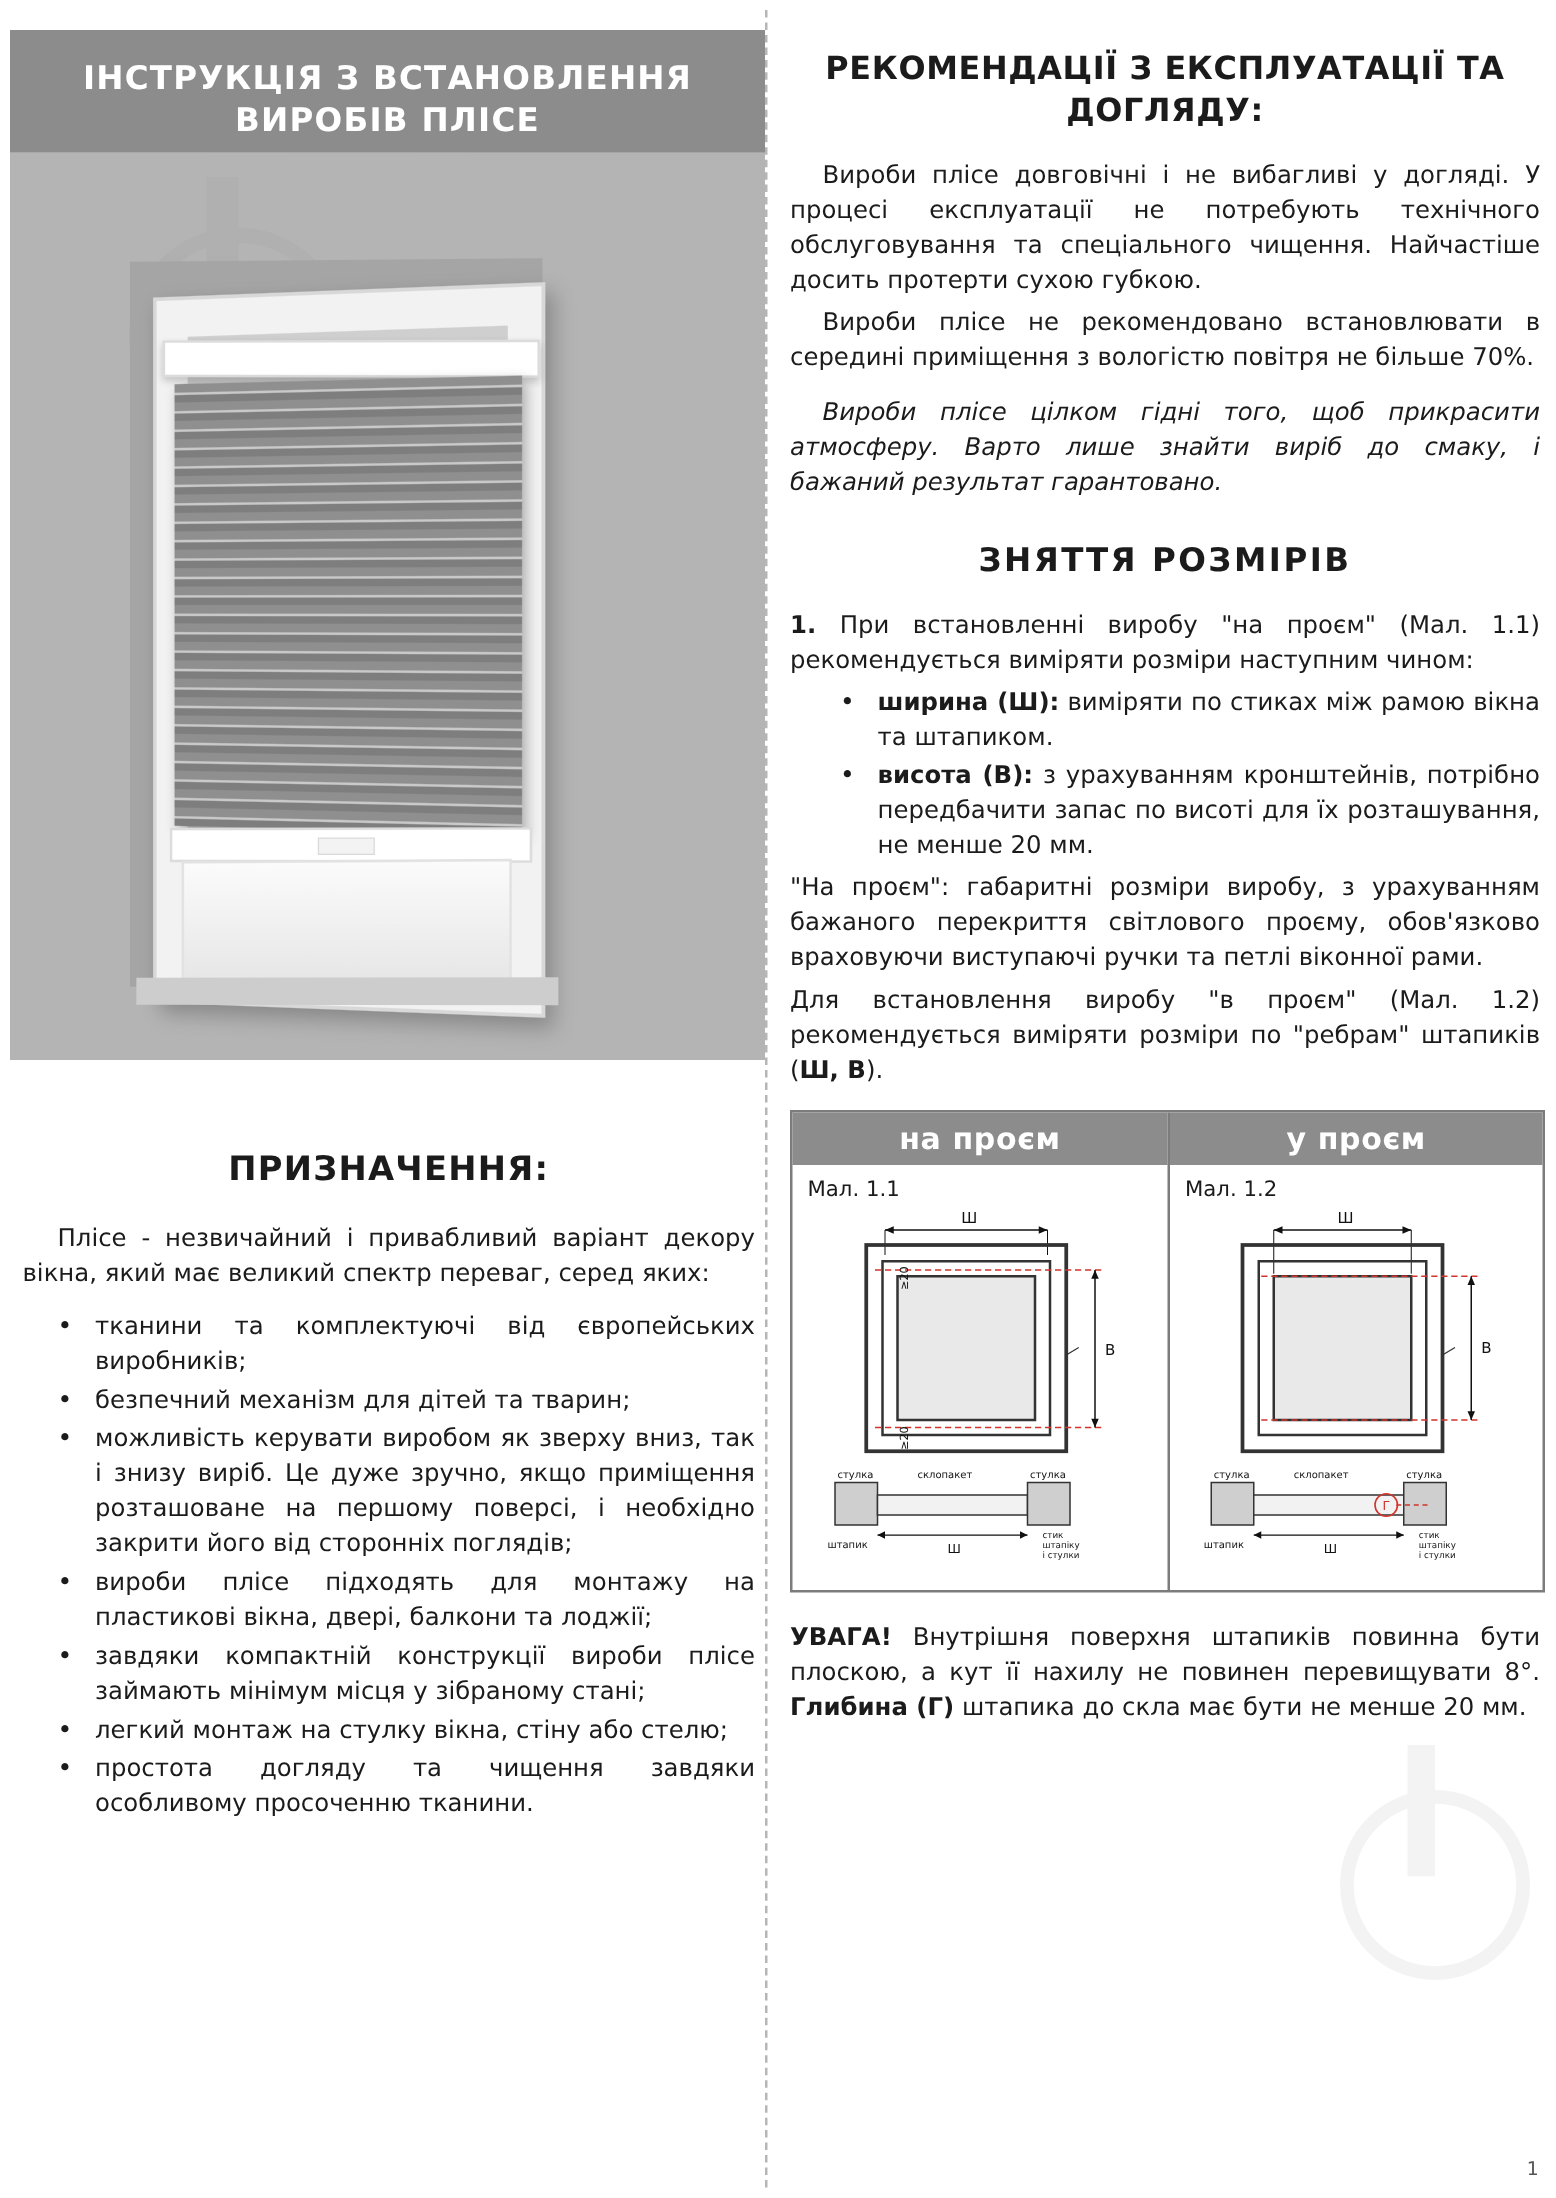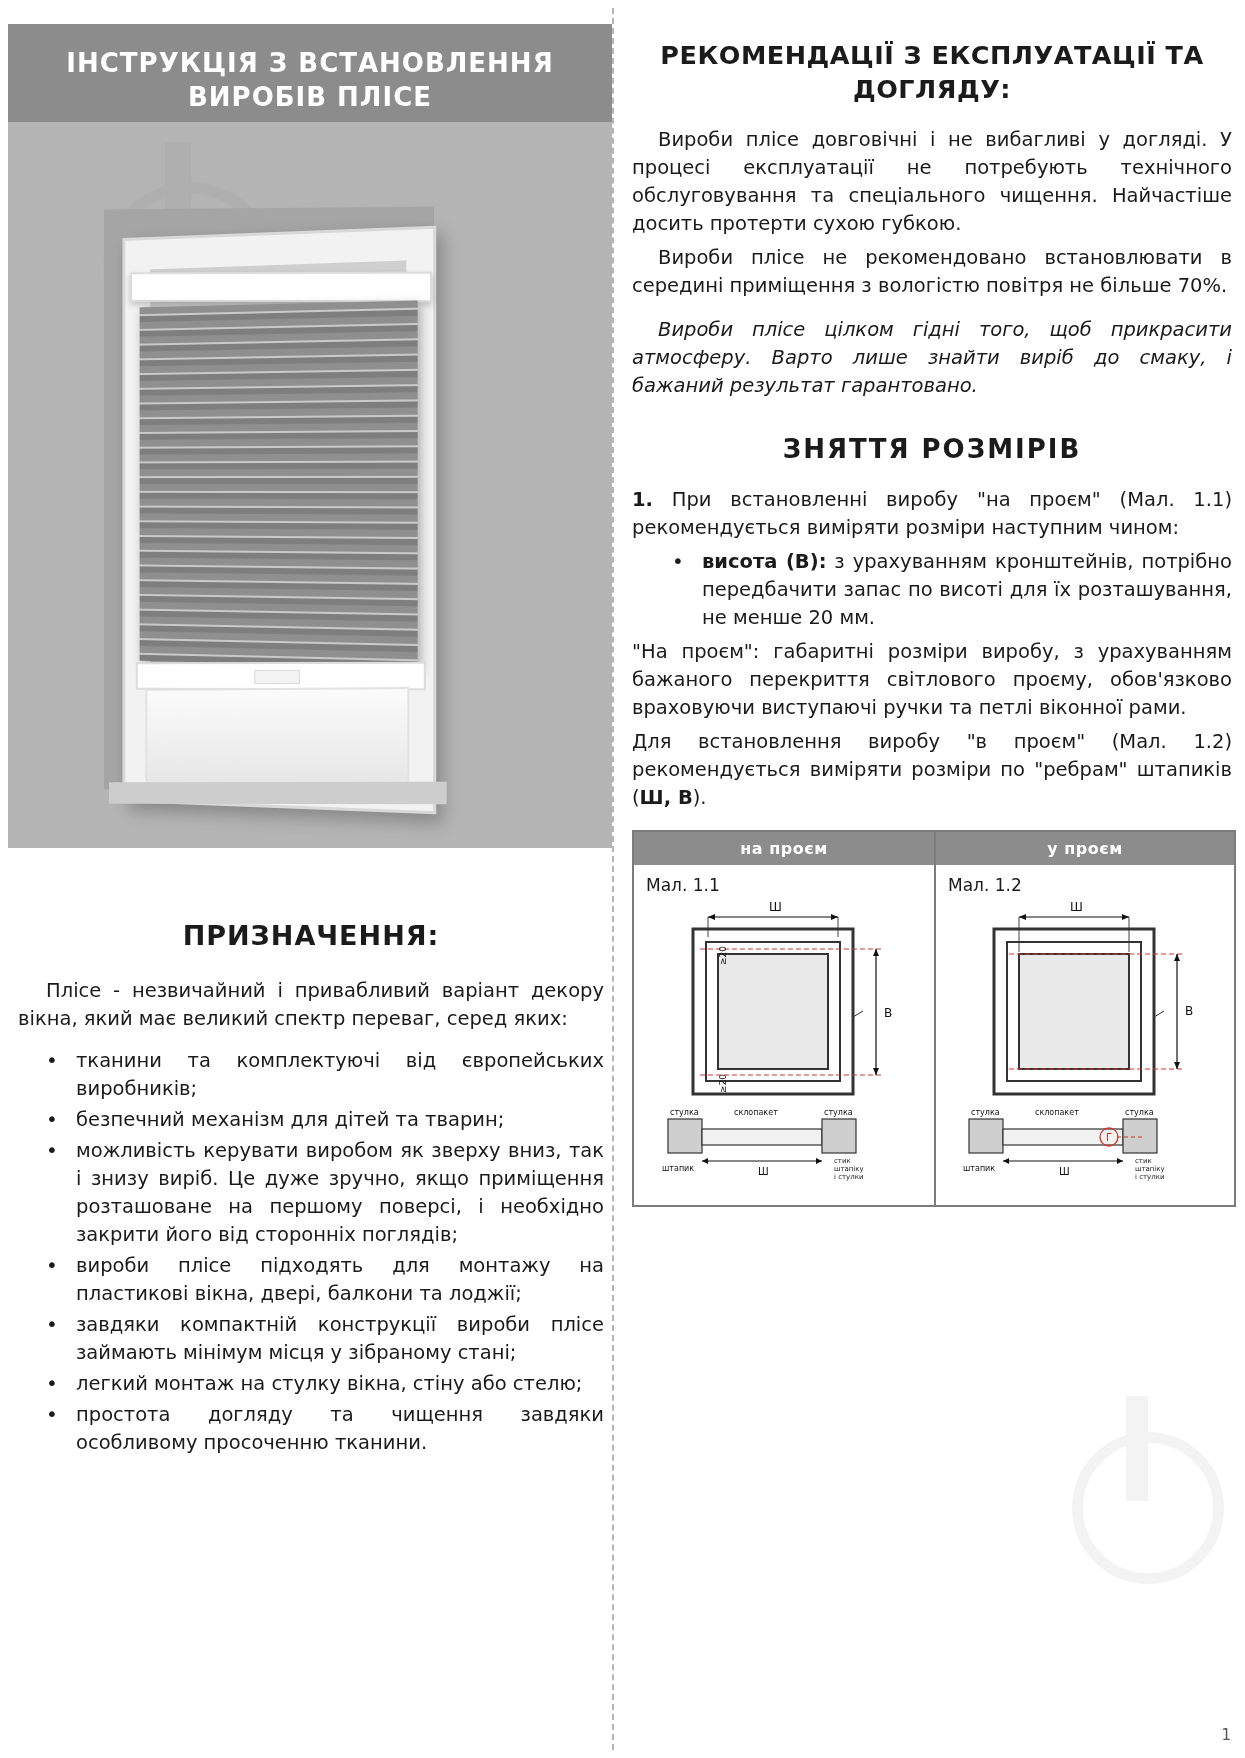--- a/index.html
+++ b/index.html
@@ -140,21 +140,21 @@
 
   
   .diagwrap{
     margin-top:18px;width:600px;border:2px solid #7c7c7c;display:flex;
     background:#ffffff;
   }
   .diagcell{width:50%;box-sizing:border-box;}
   .diagcell+.diagcell{border-left:2px solid #7c7c7c;}
   .diaghead{
     background:#8c8c8c;color:#ffffff;text-align:center;font-weight:bold;
-    font-size:16px;padding:7px 0;letter-spacing:.5px;
+    font-size:24px;padding:7px 0;letter-spacing:.5px;
   }
   .diagbody{position:relative;height:330px;padding:10px 8px 0 8px;}
   .mal{font-size:17px;margin:0 0 2px 4px;}
   .winsvg{display:block;margin:0 auto;}
 
   .note{
     margin-top:22px;font-size:19.5px;line-height:28px;text-align:justify;
   }
   .pageno{
     position:absolute;right:14px;bottom:14px;font-size:15px;color:#555;
@@ -221,20 +221,23 @@
     <p class="rp ind ital" style="margin-top:16px;">Вироби пліcе цілком гідні того, щоб прикрасити атмосферу. Варто лише знайти виріб до смаку, і бажаний результат гарантовано.</p>
 
     <div class="r-title2">ЗНЯТТЯ РОЗМІРІВ</div>
 
     <p class="rp">
       <b>1.</b>
       <span>При встановленні виробу "на проєм" (Мал. 1.1) рекомендується виміряти розміри наступним чином:</span>
     </p>
 
     <ul class="rlist">
+      <li>
+        <b>ширина (Ш):</b><span> виміряти по стиках між рамою вікна та штапиком.</span>
+      </li>
       <li>
         <b>висота (В):</b><span> з урахуванням кронштейнів, потрібно передбачити запас по висоті для їх розташування, не менше 20 мм.</span>
       </li>
     </ul>
 
     <p class="rp">"На проєм": габаритні розміри виробу, з урахуванням бажаного перекриття світлового проєму, обов'язково враховуючи виступаючі ручки та петлі віконної рами.</p>
     <p class="rp">
       <span>Для встановлення виробу "в проєм" (Мал. 1.2) рекомендується виміряти розміри по "ребрам" штапиків (</span><b>Ш, В</b><span>).</span>
     </p>
 
@@ -326,20 +329,23 @@
             <text x="110" y="278" font-size="10" font-family="DejaVu Sans" fill="#111">Ш</text>
             <text x="14" y="274" font-size="8" font-family="DejaVu Sans" fill="#111">штапик</text>
             <text x="186" y="266" font-size="7" font-family="DejaVu Sans" fill="#111">стик</text>
             <text x="186" y="274" font-size="7" font-family="DejaVu Sans" fill="#111">штапіку</text>
             <text x="186" y="282" font-size="7" font-family="DejaVu Sans" fill="#111">і стулки</text>
           </svg>
         </div>
       </div>
     </div>
 
+    <p class="note">
+      <b>УВАГА!</b><span> Внутрішня поверхня штапиків повинна бути плоскою, а кут її нахилу не повинен перевищувати 8°. </span><b>Глибина (Г)</b><span> штапика до скла має бути не менше 20 мм.</span>
+    </p>
 
     <div class="wm-right">
       <div class="s"></div>
         <div class="c"></div>
     </div>
   </div>
 
   <div class="pageno">1</div>
 </div>
 

